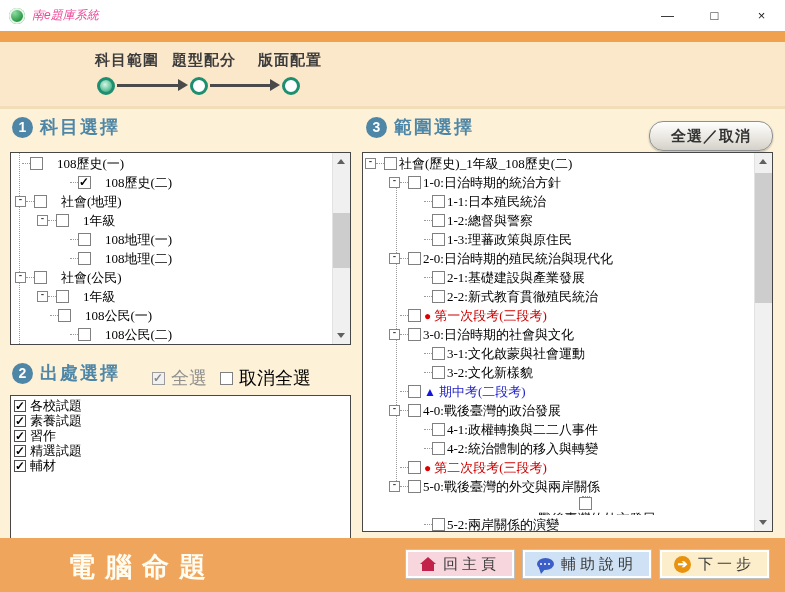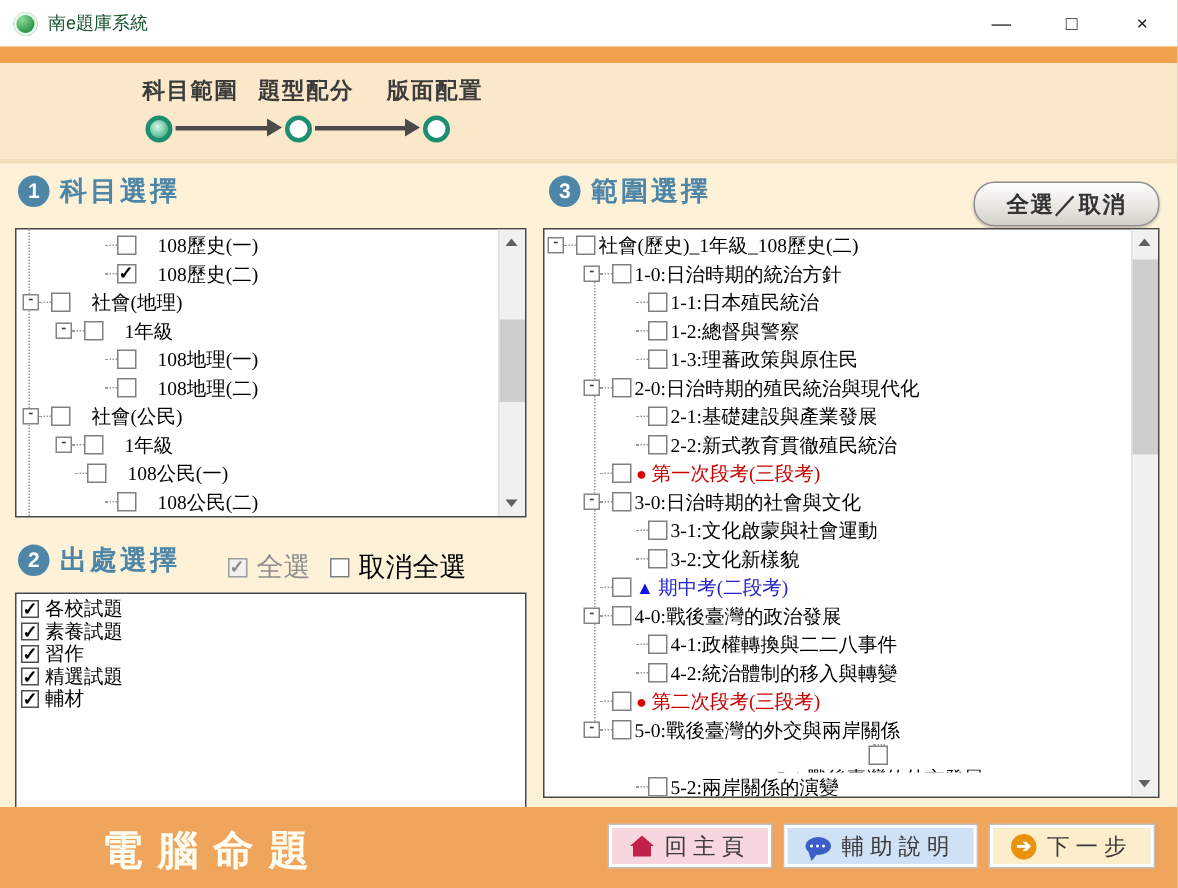--- a/index.html
+++ b/index.html
@@ -5,21 +5,21 @@
   html,body{margin:0;padding:0;background:#d9d9d9;}
   .window{position:relative;width:785px;height:592px;background:#fdf1d8;overflow:hidden;
           outline:1px solid #8f8f8f;font-family:"Liberation Sans",sans-serif;}
 
   
   .titlebar{position:absolute;top:0;left:0;right:0;height:31px;background:#ffffff;
             display:flex;align-items:center;padding-left:9px;box-sizing:border-box;}
   .app-icon{width:16px;height:16px;border-radius:50%;flex:none;margin-right:7px;
             background:radial-gradient(circle at 35% 30%, #8fdca0 0%, #2e9e4a 55%, #157a33 100%);
             box-shadow:inset 0 0 0 2px #e8f6ea;}
-  .title-text{font-size:12px;color:#14532d;}
+  .title-text{font-size:12px;color:#ec4899;font-style:italic;}
   .win-controls{position:absolute;right:0;top:0;height:31px;display:flex;}
   .win-btn{width:47px;height:31px;display:flex;align-items:center;justify-content:center;
            font-size:13px;color:#1a1a1a;cursor:default;}
 
   
   .strip{position:absolute;top:31px;left:0;right:0;height:11px;background:#efa14e;}
   .header{position:absolute;top:42px;left:0;right:0;height:64px;background:#fbe8ca;
           border-bottom:3px solid #f1ddb8;}
   .step-label{position:absolute;top:9px;font-size:15px;font-weight:bold;color:#3c3c3c;letter-spacing:1px;}
   .step-circle{position:absolute;top:35px;width:18px;height:18px;border-radius:50%;
@@ -136,21 +136,21 @@
     </div>
 
   <div class="sec-head" style="left:12px;top:115px;">
     <span class="numc">1</span>
     <span class="sec-title">科目選擇</span>
   </div>
 
   <div class="panel" style="left:10px;top:152px;width:341px;height:193px;">
     <div class="vline" style="left:8px;top:0;bottom:0;"></div>
     <div id="tree1" style="position:relative;padding-top:1px;">
-        <div class="trow" style="padding-left: 48px; text-align: right;">
+        <div class="trow" style=" text-align: right;">
           <span class="exp-sp"></span>
           <span class="dots"></span>
           <span class="cb"></span>
           <span class="lbl gap-wide">108歷史(一)</span>
         </div>
         <div class="trow" style="padding-left: 48px;">
           <span class="exp-sp"></span>
           <span class="dots"></span>
           <span class="cb checked"></span>
           <span class="lbl gap-wide">108歷史(二)</span>

